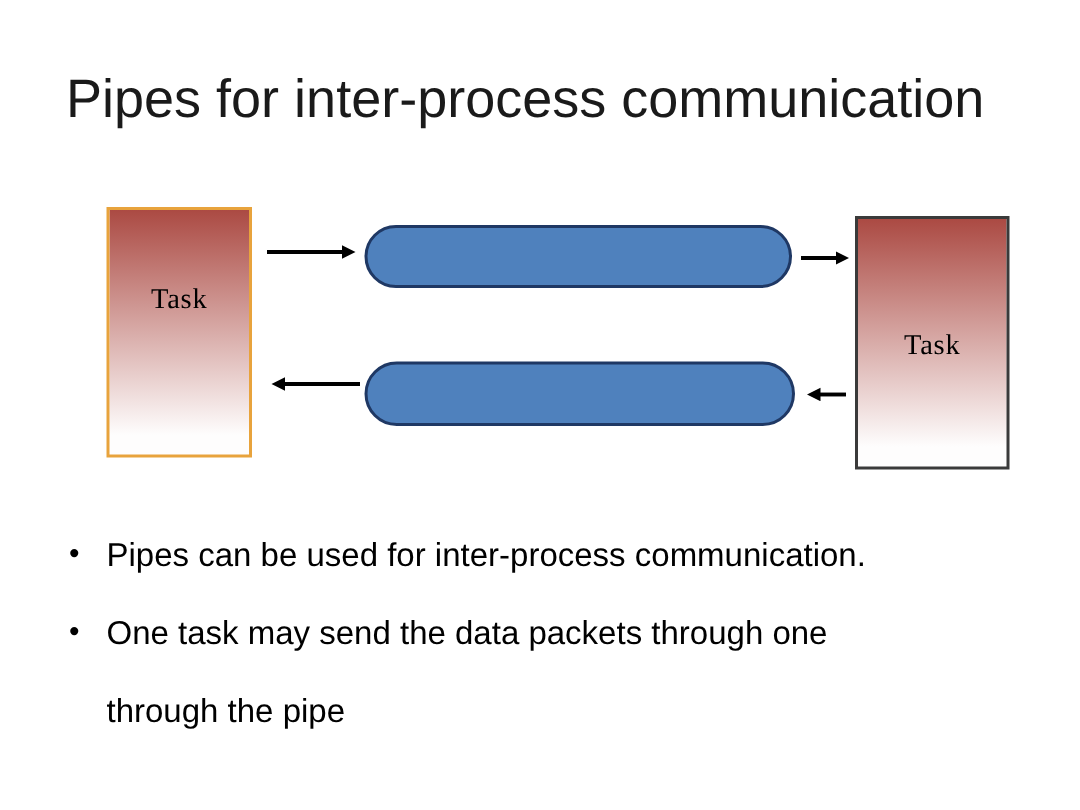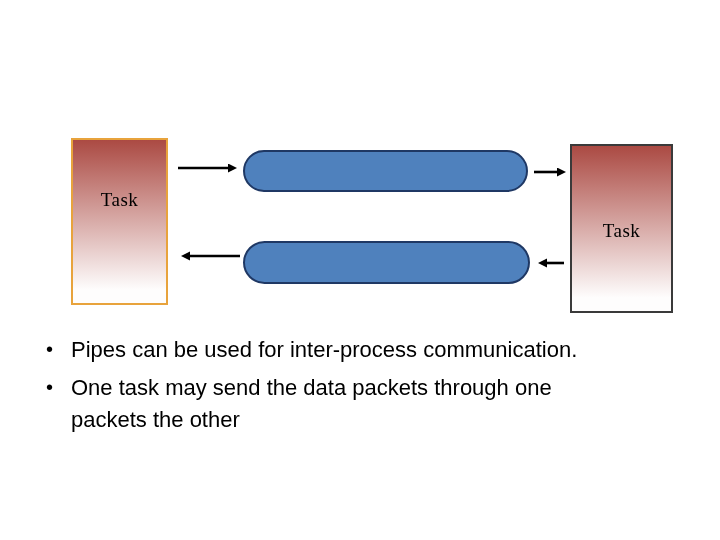--- a/index.html
+++ b/index.html
@@ -83,27 +83,28 @@
     line-height: 32px;
     color: #000000;
   }
   .bullet + .bullet { margin-top: 6px; }
   .bullet-marker {
     position: absolute;
     left: 2px;
     top: -1px;
     font-size: 20px;
   }
-  .bullet-line { display: block; }
+  .bullet-line { display: block; margin-top: 20px; }
 </style>
 </head>
 <body>
 
 <div class="slide">
 
+  <div class="title">Pipes for inter-process communication</div>
 
   <div class="task-box task-left">
     <div class="task-label">Task</div>
   </div>
 
   <div class="task-box task-right">
     <div class="task-label">Task</div>
   </div>
 
   <div class="pipe pipe-top"></div>
@@ -122,17 +123,17 @@
   </svg>
 
   <ul class="bullets">
     <li class="bullet">
       <span class="bullet-marker">•</span>
       <span class="bullet-line">Pipes can be used for inter-process communication.</span>
     </li>
     <li class="bullet">
       <span class="bullet-marker">•</span>
       <span class="bullet-line">One task may send the data packets through one</span>
-      <span class="bullet-line">packets the other</span>
+      <span class="bullet-line">through the pipe</span>
     </li>
   </ul>
 
 </div>
 
 </body></html>

